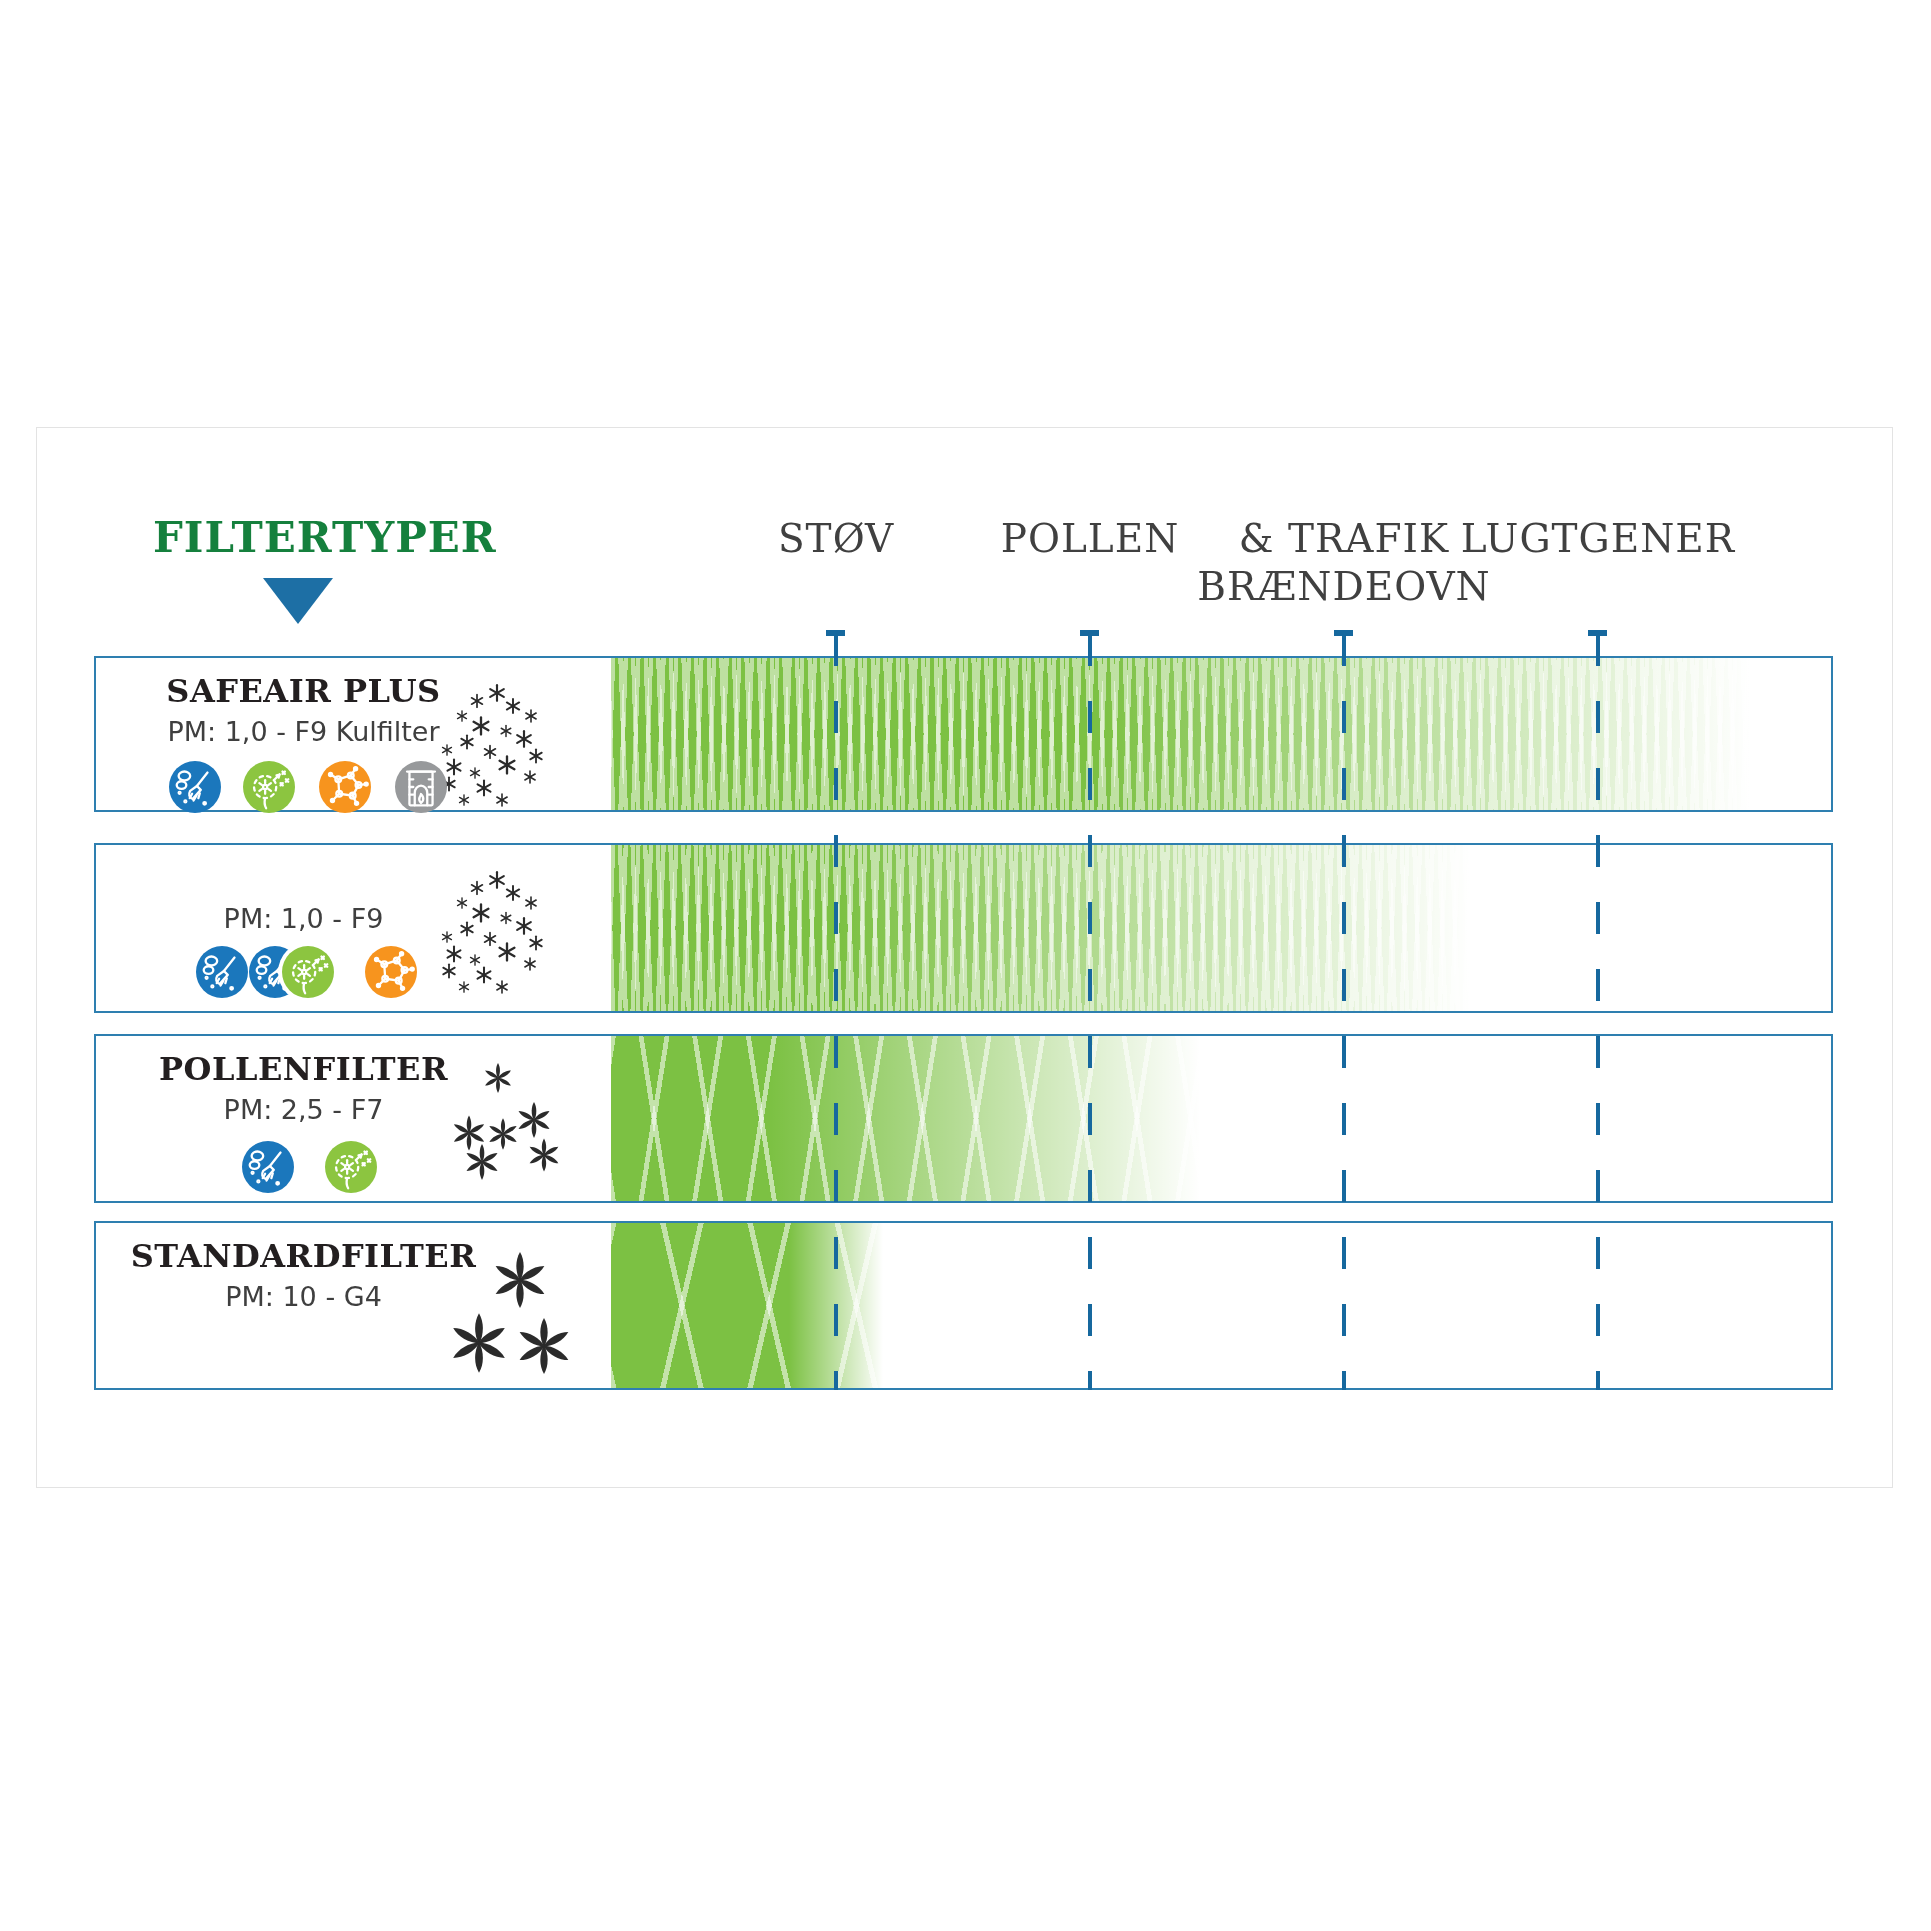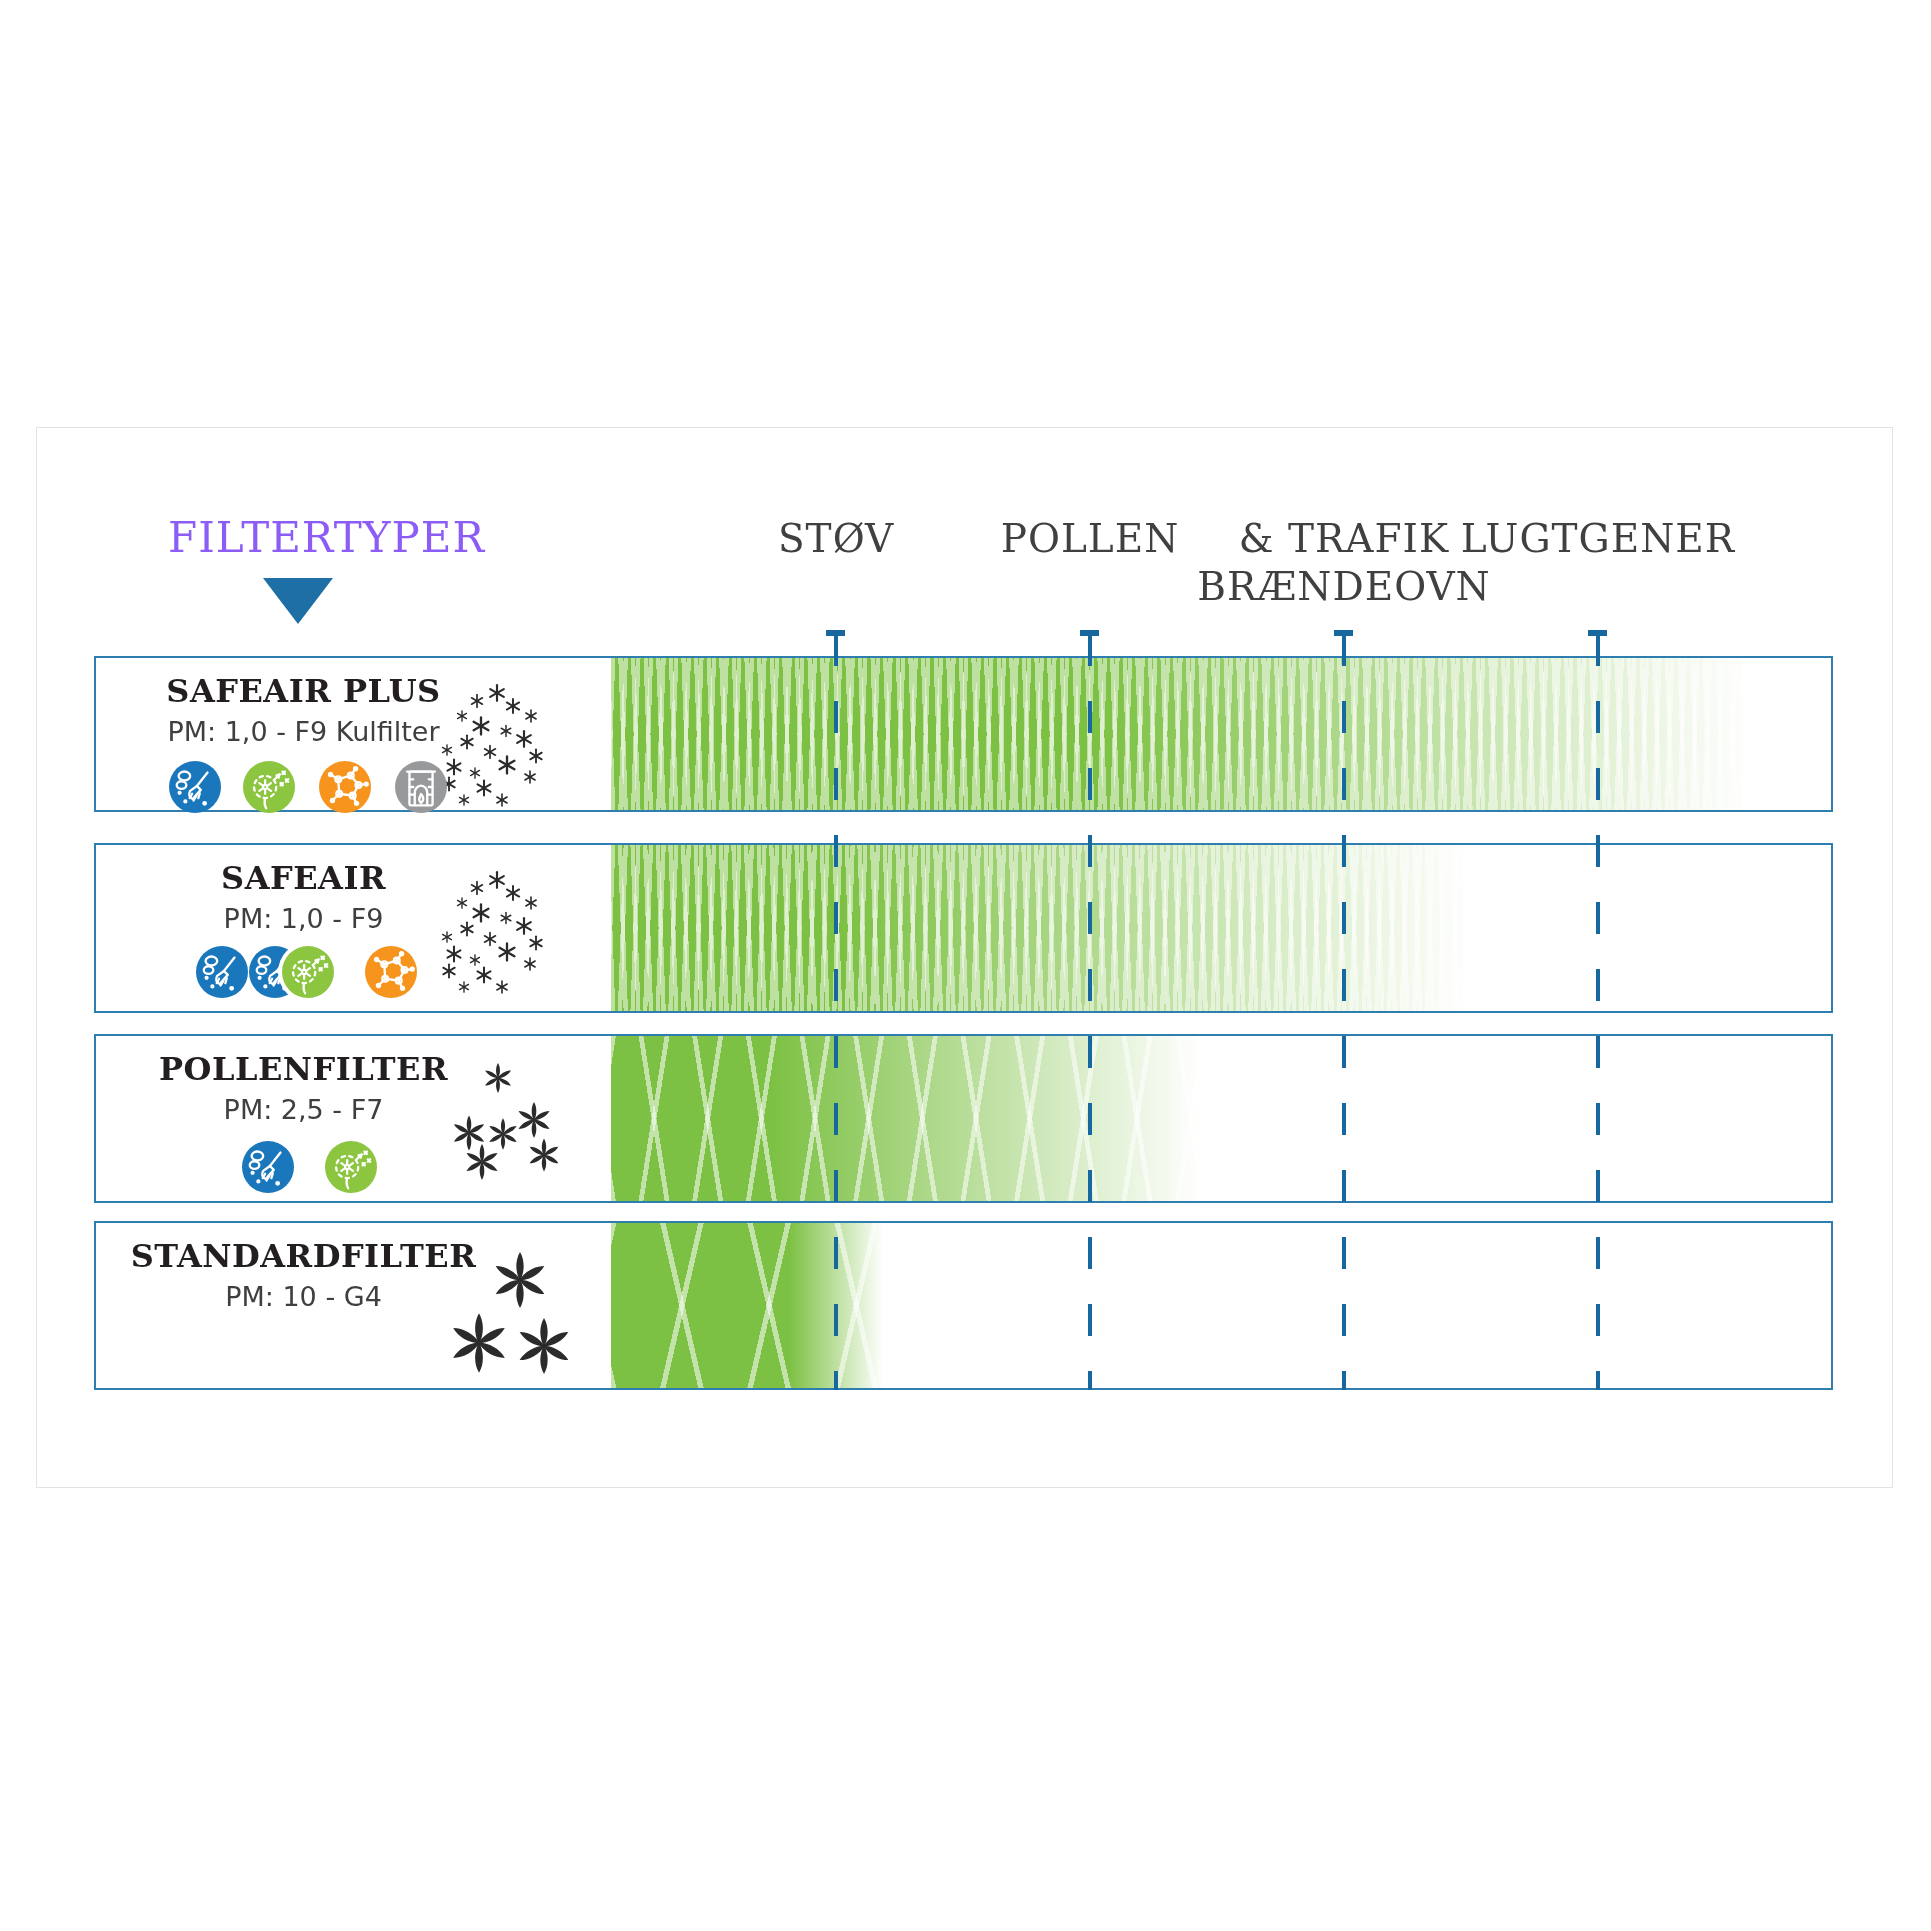--- a/index.html
+++ b/index.html
@@ -1,22 +1,22 @@
 <!DOCTYPE html>
 <html><head>
 <meta charset="utf-8">
 <style>
   html,body{margin:0;padding:0;background:#ffffff;}
   .page{position:relative;width:1931px;height:1931px;background:#fff;overflow:hidden;
         font-family:"DejaVu Sans",sans-serif;}
   .panel{position:absolute;left:36px;top:427px;width:1855px;height:1059px;
          border:1.9px solid #e3e3e3;background:#fff;}
   
-  .title{position:absolute;left:168px;top:513px;font-family:"DejaVu Serif",serif;
-         font-weight:normal;font-size:42px;letter-spacing:1px;color:#8b5cf6;}
+  .title{position:absolute;left:153px;top:513px;font-family:"DejaVu Serif",serif;
+         font-weight:bold;font-size:42px;letter-spacing:1px;color:#15803d;}
   .tri{position:absolute;left:263px;top:578px;width:0;height:0;
        border-left:35px solid transparent;border-right:35px solid transparent;
        border-top:46px solid #1d6fa5;}
   
   .col-h{position:absolute;top:515px;transform:translateX(-50%);text-align:center;
          font-family:"DejaVu Serif",serif;font-weight:normal;font-size:39px;
          letter-spacing:1px;color:#404040;white-space:nowrap;line-height:48px;}
   
   .cap{position:absolute;top:630px;width:19.3px;height:5.8px;background:#16689e;z-index:6;}
   .stem{position:absolute;top:634px;width:3.9px;height:756px;z-index:6;
@@ -339,21 +339,20 @@
           </svg>
         </span>
       </div>
   </div>
 
   <div class="row" style="top:843px;height:170px">
     <div class="bar fine">
       <div class="fade" style="background: linear-gradient(90deg, rgba(255, 255, 255, 0) 228px, rgb(255, 255, 255) 859px);"></div>
     </div>
     <div class="label-zone">
-      <div class="row-name">SAFEAIR</div>
       <div class="row-spec">PM: 1,0 - F9</div>
       <span class="icon ic-blue" style="left:100px;top:101px">
           <svg viewBox="0 0 54 54">
             <g fill="none" stroke="#fff" stroke-width="2.4" stroke-linecap="round" stroke-linejoin="round">
     <ellipse cx="16" cy="15.5" rx="6" ry="4.6"></ellipse>
               <ellipse cx="13" cy="25" rx="5" ry="4"></ellipse>
     <path d="M40 12 L29 26"></path>
     <path d="M29 26 l-7 5 q-3 6 2.5 8.5 L33 30 z"></path>
     <path d="M24 34 l-2.5 4.5"></path>
               <path d="M28.5 36 l-3 5"></path>

